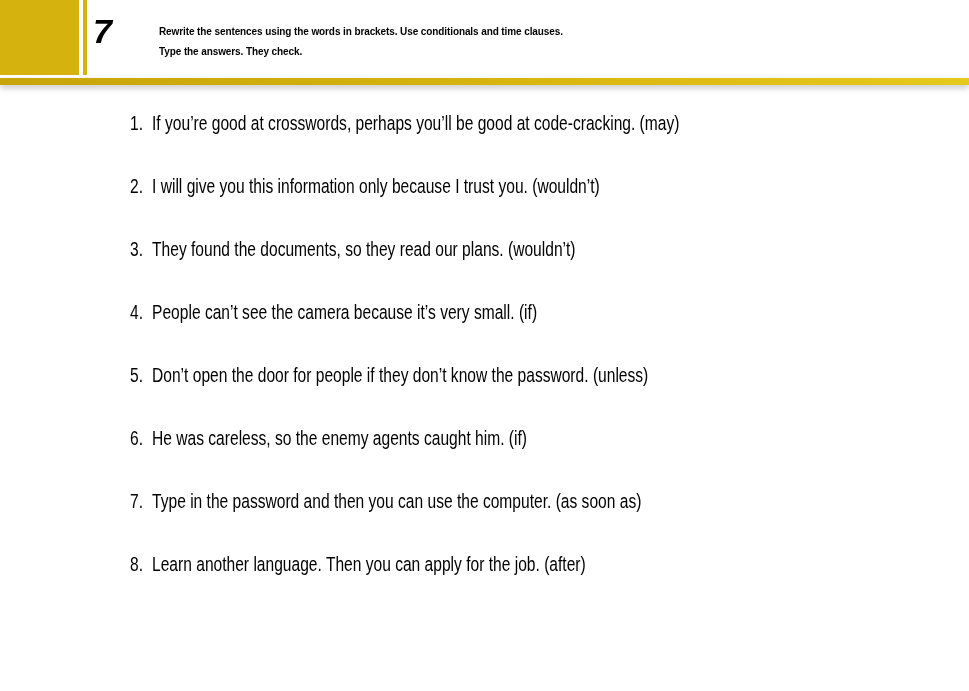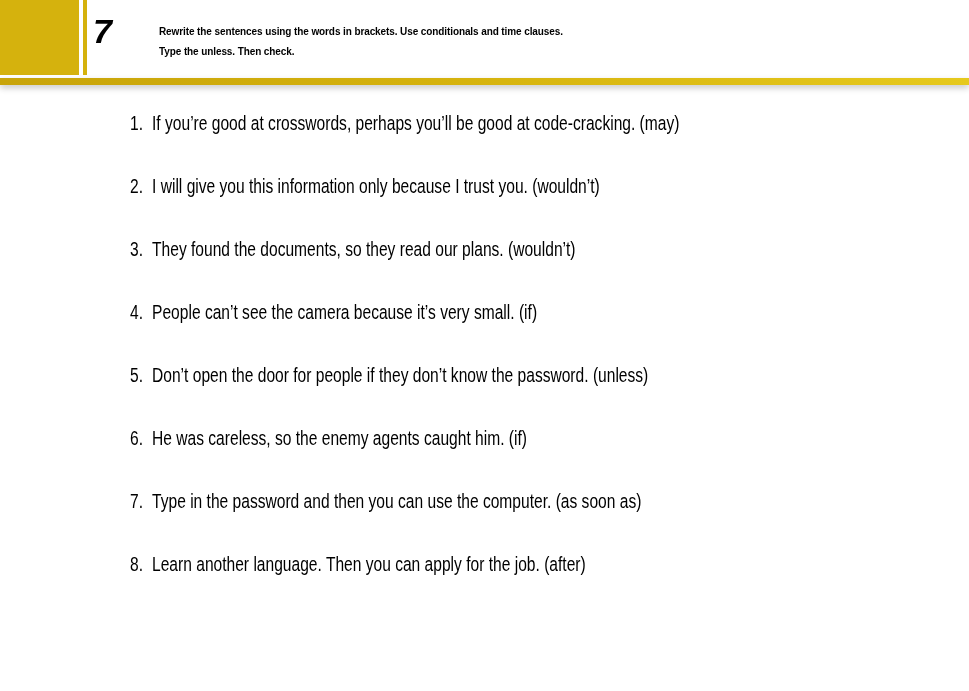--- a/index.html
+++ b/index.html
@@ -94,21 +94,21 @@
 <body>
 
 <div class="page">
 
   <header class="header">
     <div class="gold-square"></div>
     <div class="gold-vline"></div>
     <div class="ex-num">7</div>
     <div class="instructions">
       <div>Rewrite the sentences using the words in brackets. Use conditionals and time clauses.</div>
-      <div>Type the unless. Then check.</div>
+      <div>Type the answers. They check.</div>
     </div>
   </header>
 
   <div class="gold-bar"></div>
 
   <main class="sentences">
     <div class="row">
       <span class="num">1.</span>
       <span class="txt">If you’re good at crosswords, perhaps you’ll be good at code-cracking. (may)</span>
     </div>

